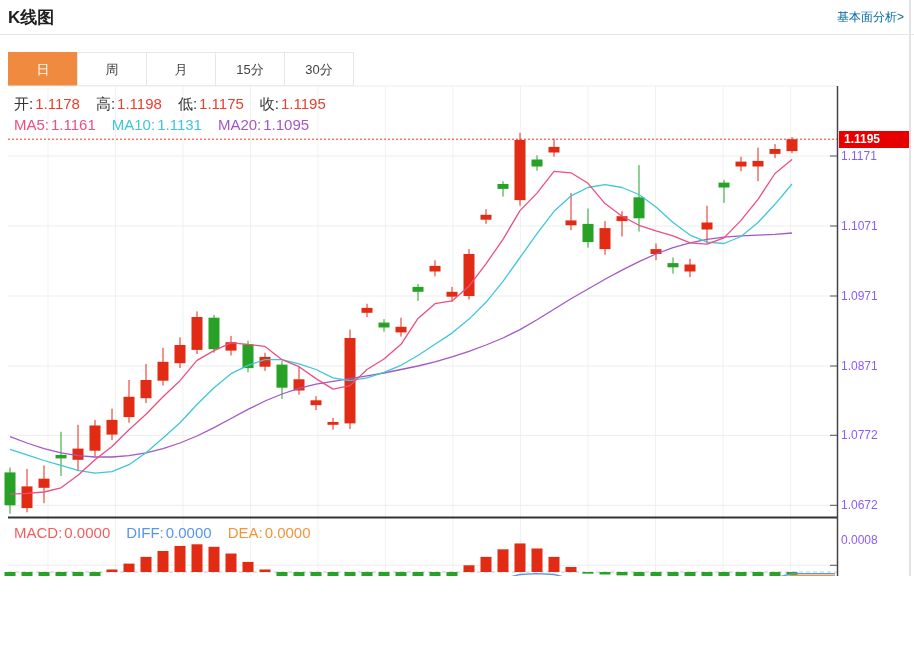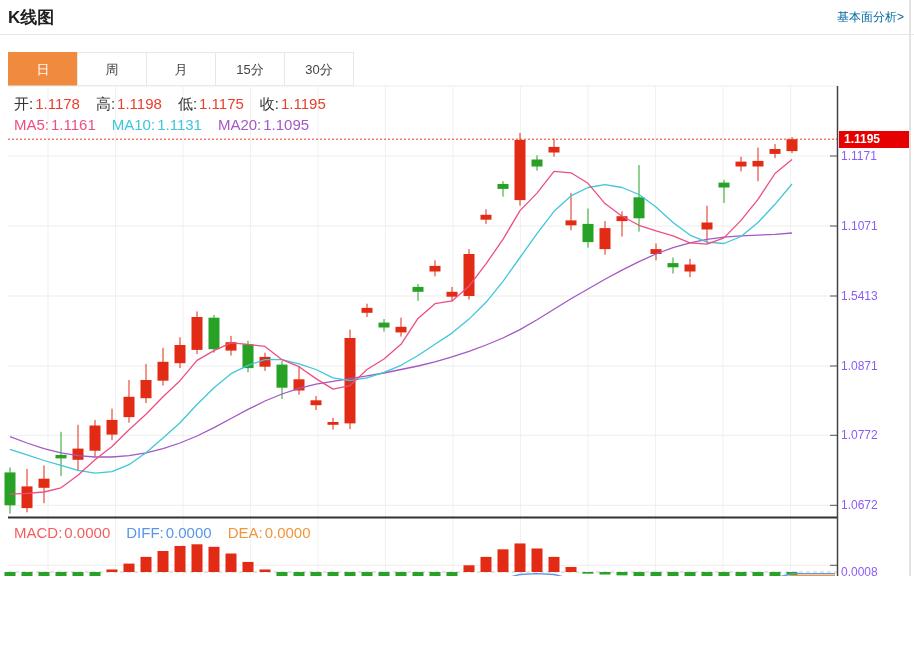--- a/index.html
+++ b/index.html
@@ -231,26 +231,26 @@
       </g>
     </svg>
 
   <div class="readout" id="ohlc-readout" style="left:14px;top:95px;"><span class="lbl" style="color: rgb(51, 51, 51);">开:</span><span class="val" style="color: rgb(232, 64, 46);">1.1178</span><span class="lbl" style="color: rgb(51, 51, 51);">高:</span><span class="val" style="color: rgb(232, 64, 46);">1.1198</span><span class="lbl" style="color: rgb(51, 51, 51);">低:</span><span class="val" style="color: rgb(232, 64, 46);">1.1175</span><span class="lbl" style="color: rgb(51, 51, 51);">收:</span><span class="val" style="color: rgb(232, 64, 46);">1.1195</span></div>
   <div class="readout" id="ma-readout" style="left:14px;top:116px;"><span class="lbl" style="color: rgb(236, 79, 128);">MA5:</span><span class="val" style="color: rgb(236, 79, 128);">1.1161</span><span class="lbl" style="color: rgb(63, 198, 218);">MA10:</span><span class="val" style="color: rgb(63, 198, 218);">1.1131</span><span class="lbl" style="color: rgb(164, 88, 196);">MA20:</span><span class="val" style="color: rgb(164, 88, 196);">1.1095</span></div>
   <div class="readout" id="macd-readout" style="left:14px;top:524px;"><span class="lbl" style="color: rgb(242, 94, 94);">MACD:</span><span class="val" style="color: rgb(242, 94, 94);">0.0000</span><span class="lbl" style="color: rgb(88, 151, 230);">DIFF:</span><span class="val" style="color: rgb(88, 151, 230);">0.0000</span><span class="lbl" style="color: rgb(242, 149, 58);">DEA:</span><span class="val" style="color: rgb(242, 149, 58);">0.0000</span></div>
 
   <div id="price-axis-labels">
       <div class="axis-label" style="top: 149px;">1.1171</div>
       <div class="axis-label" style="top: 219px;">1.1071</div>
-      <div class="axis-label" style="top: 289px;">1.5413</div>
+      <div class="axis-label" style="top: 289px;">1.0971</div>
       <div class="axis-label" style="top: 359px; text-align: center;">1.0871</div>
       <div class="axis-label" style="top: 428.3px;">1.0772</div>
       <div class="axis-label" style="top: 498.3px;">1.0672</div>
     </div>
   <div id="macd-axis-labels">
-      <div class="axis-label" style="top: 533px; margin-top: 32px;">0.0008</div>
+      <div class="axis-label" style="top: 533px;">0.0008</div>
       <div class="axis-label" style="top: 633px; text-align: right;">-0.0074</div>
     </div>
 
   <div class="badge" id="price-badge" style="top: 131.2px; background: rgb(230, 0, 0);">1.1195</div>
 
   <div class="edge-strip"></div>
 </div>
 
 </body></html>

